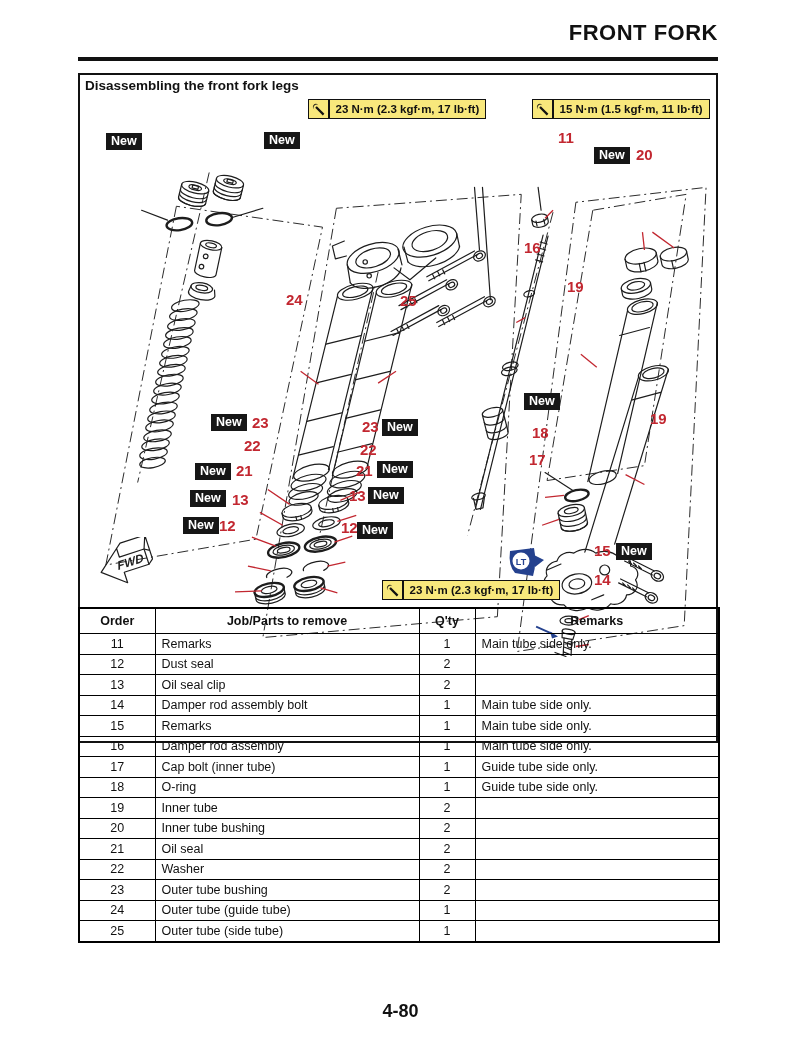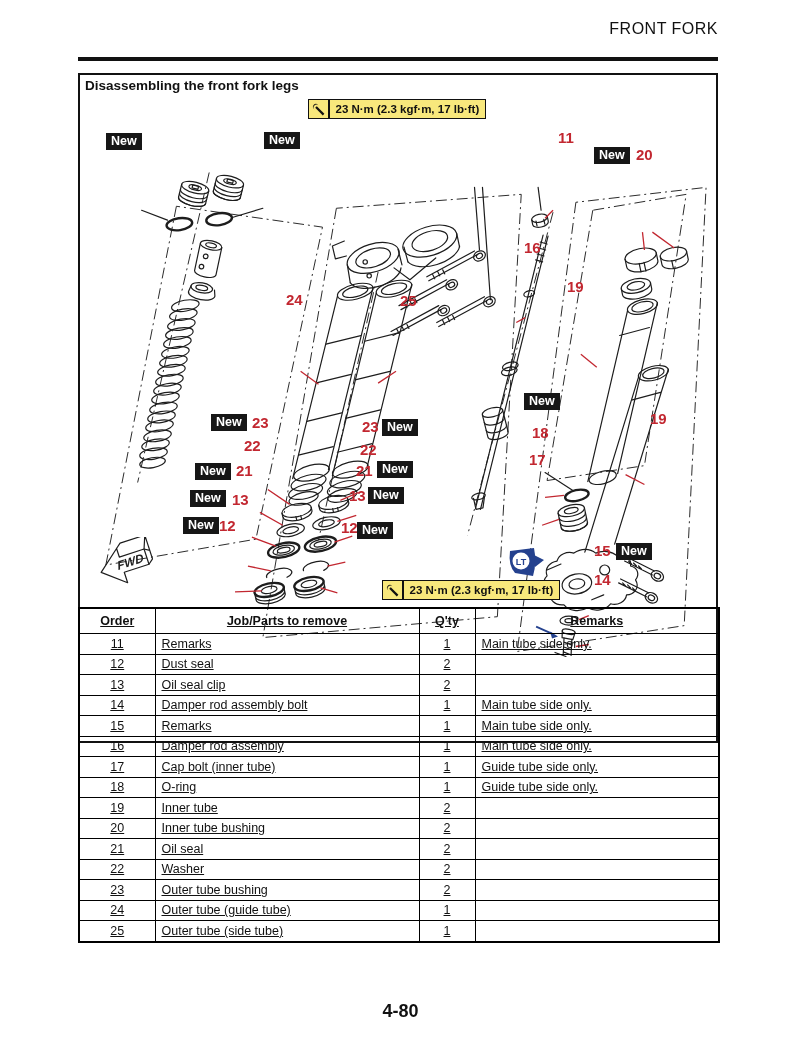--- a/index.html
+++ b/index.html
@@ -1,39 +1,39 @@
 <!DOCTYPE html>
 <html><head>
 <meta charset="utf-8">
 <style>
   html,body{margin:0;padding:0;}
   body{width:801px;height:1039px;position:relative;background:#ffffff;
        font-family:"Liberation Sans","DejaVu Sans",sans-serif;color:#111;}
   .abs{position:absolute;}
   
-  #page-title{position:absolute;top:20px;right:83px;font-size:16px;font-weight:normal;letter-spacing:.5px;}
+  #page-title{position:absolute;top:20px;right:83px;font-size:22px;font-weight:bold;letter-spacing:.5px;}
   #head-rule{position:absolute;left:78px;top:57px;width:640px;height:4px;background:#111;}
   
   #figure-box{position:absolute;left:78px;top:73px;width:640px;height:670px;
               border:2px solid #111;box-sizing:border-box;}
   #figure-title{position:absolute;left:5px;top:3px;font-size:13.5px;font-weight:bold;}
   #diagram-svg{position:absolute;left:0;top:0;width:100%;height:100%;}
   
   .torque{position:absolute;display:flex;align-items:center;gap:3px;background:#f8e87c;
           border:1.5px solid #111;height:20px;box-sizing:border-box;padding:0 6px 0 3px;
           font-size:11.5px;font-weight:bold;white-space:nowrap;}
   .torque .sep{width:1.5px;height:100%;background:#111;margin-right:3px;}
   
   .newlab{position:absolute;background:#161616;color:#ffffff;font-weight:bold;font-size:12.5px;
           line-height:17px;padding:0 5px;}
   
   .num{position:absolute;color:#c22730;font-weight:bold;font-size:15px;line-height:15px;}
   
   #parts-table{position:absolute;left:78px;top:607px;width:640px;border-collapse:collapse;
-               border:2.5px solid #000;font-size:12.5px;table-layout:fixed;text-decoration:underline;}
+               border:2.5px solid #000;font-size:12.5px;table-layout:fixed;}
   #parts-table th{border:1px solid #000;height:24px;font-weight:bold;text-align:center;padding:0 4px;}
   #parts-table td{border:1px solid #000;height:19.5px;padding:0 6px;overflow:hidden;white-space:nowrap;}
   td.c-order,td.c-qty{text-align:center;padding:0;}
   #page-number{position:absolute;left:0;top:1001px;width:100%;text-align:center;
                font-size:18px;font-weight:bold;}
   
   .k{fill:none;stroke:#1d1d1d;stroke-width:1.2;stroke-linecap:round;stroke-linejoin:round;}
   .k2{fill:none;stroke:#1d1d1d;stroke-width:2.4;}
   .dd{fill:none;stroke:#2a2a2a;stroke-width:1;stroke-dasharray:11 4 2 4;}
   .rl{stroke:#c22730;stroke-width:1.3;}
@@ -318,20 +318,28 @@
 
   <div id="figure-title">Disassembling the front fork legs</div>
 
   <div class="torque" style="left:228px;top:24px;">
     <svg width="13" height="13" viewBox="0 0 13 13">
       <path d="M1 5 A3.2 3.2 0 0 1 5 1 L6.4 2.4 A1.8 1.8 0 0 0 2.4 6.4 Z" fill="#111"></path>
       <line x1="4" y1="4" x2="11.6" y2="11.6" stroke="#111" stroke-width="2.2"></line>
     </svg>
     <span class="sep"></span>
     <span>23 N·m (2.3 kgf·m, 17 lb·ft)</span>
+  </div>
+  <div class="torque" style="left:452px;top:24px;">
+    <svg width="13" height="13" viewBox="0 0 13 13">
+      <path d="M1 5 A3.2 3.2 0 0 1 5 1 L6.4 2.4 A1.8 1.8 0 0 0 2.4 6.4 Z" fill="#111"></path>
+      <line x1="4" y1="4" x2="11.6" y2="11.6" stroke="#111" stroke-width="2.2"></line>
+    </svg>
+    <span class="sep"></span>
+    <span>15 N·m (1.5 kgf·m, 11 lb·ft)</span>
   </div>
   <div class="torque" style="left:302px;top:505px;">
     <svg width="13" height="13" viewBox="0 0 13 13">
       <path d="M1 5 A3.2 3.2 0 0 1 5 1 L6.4 2.4 A1.8 1.8 0 0 0 2.4 6.4 Z" fill="#111"></path>
       <line x1="4" y1="4" x2="11.6" y2="11.6" stroke="#111" stroke-width="2.2"></line>
     </svg>
     <span class="sep"></span>
     <span>23 N·m (2.3 kgf·m, 17 lb·ft)</span>
   </div>
 

